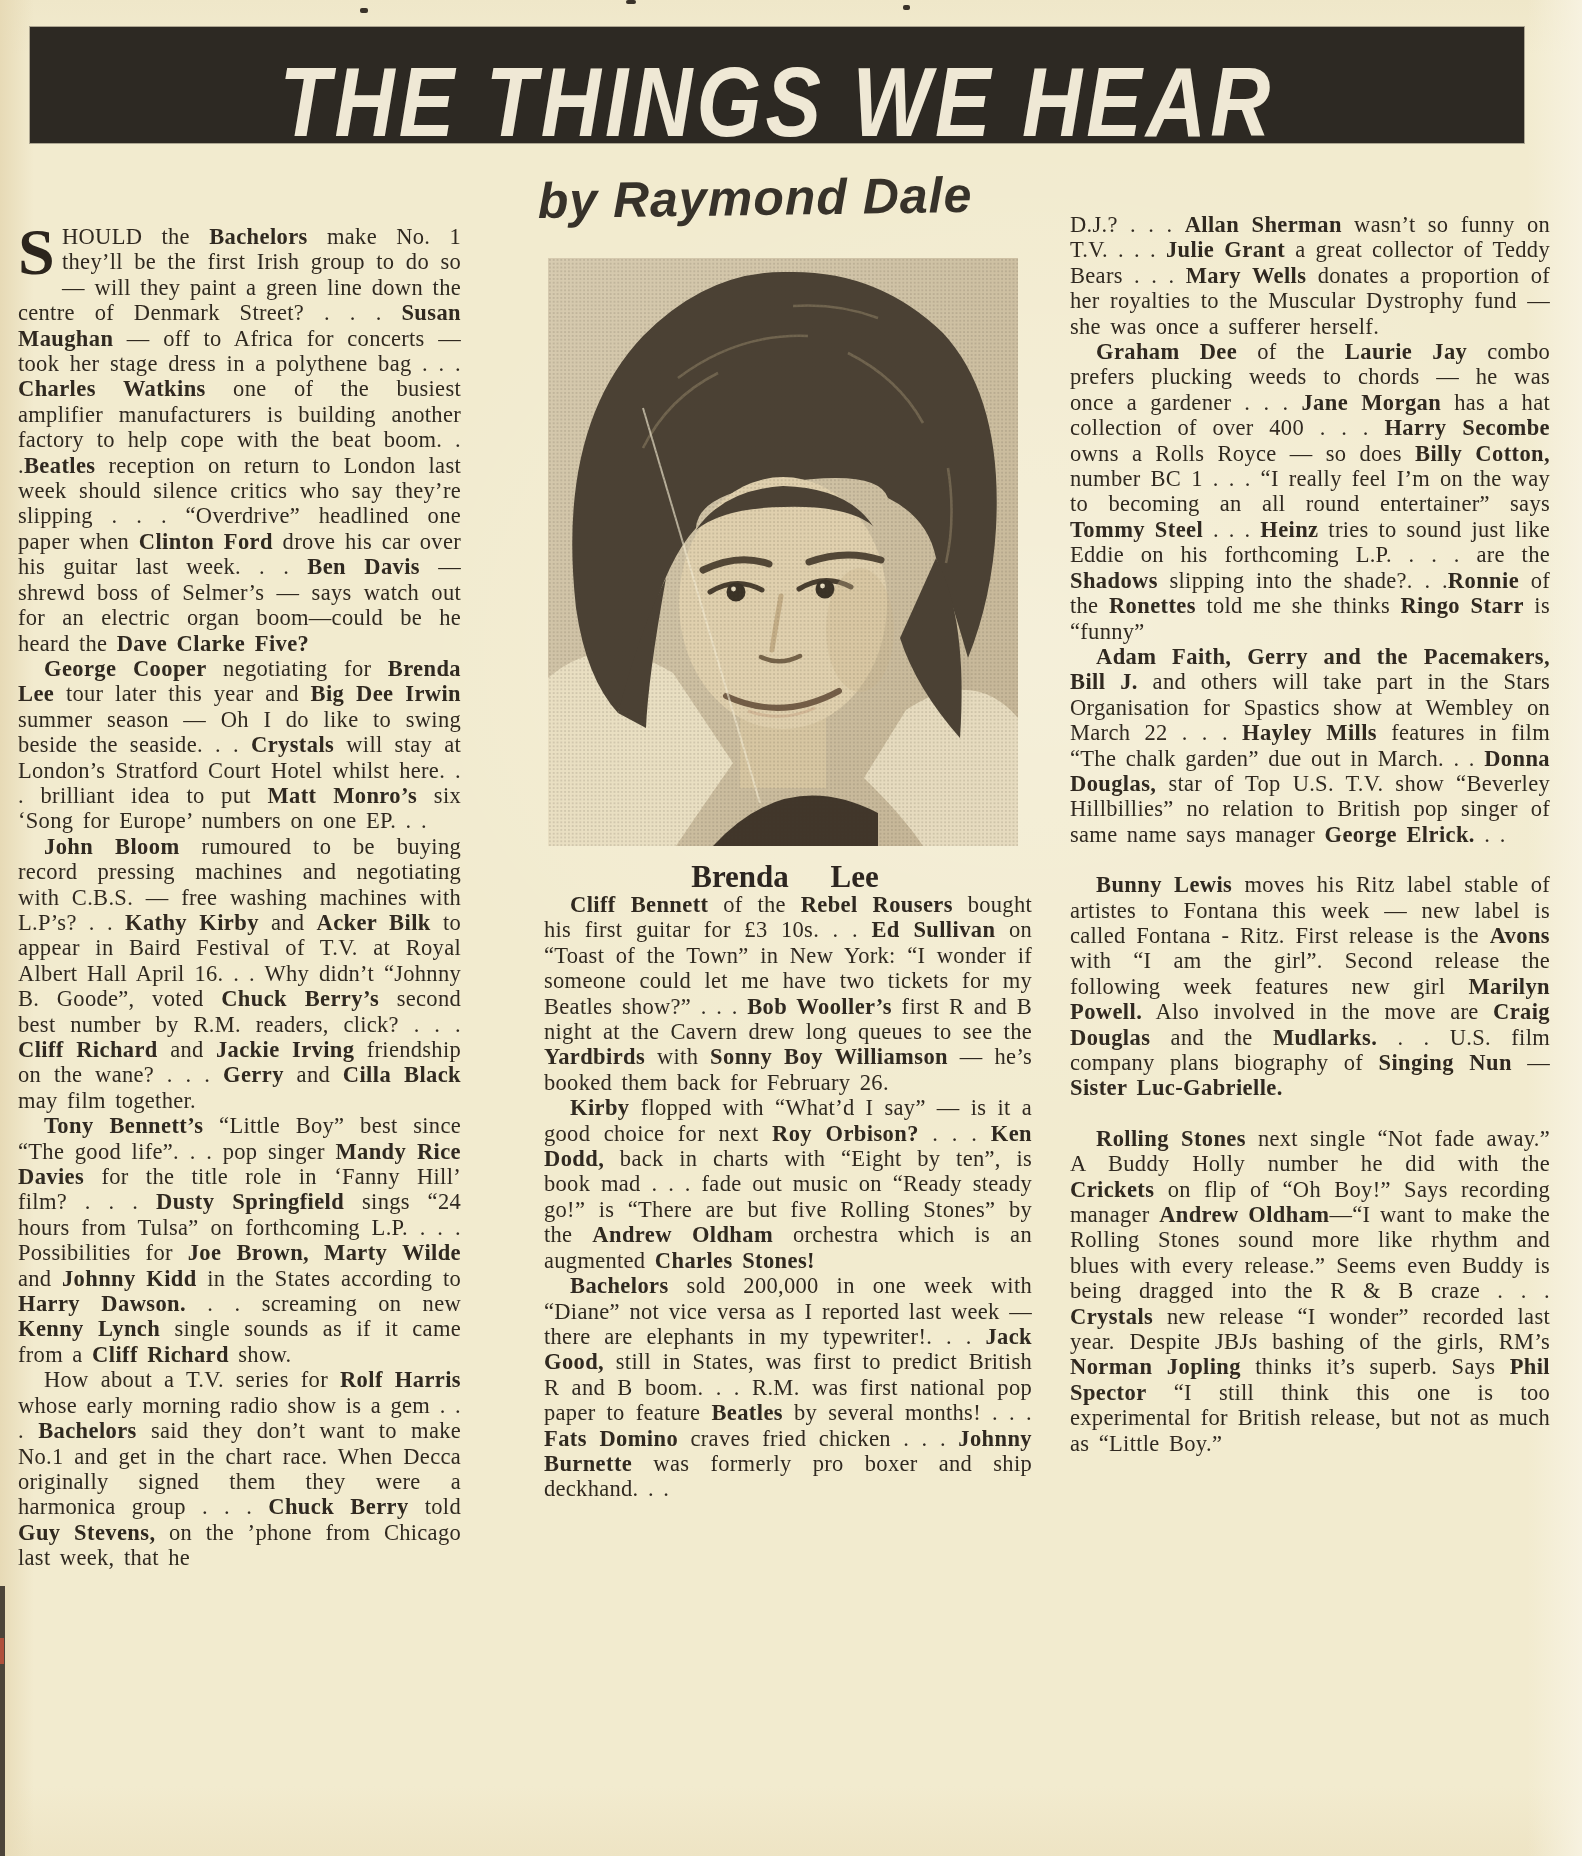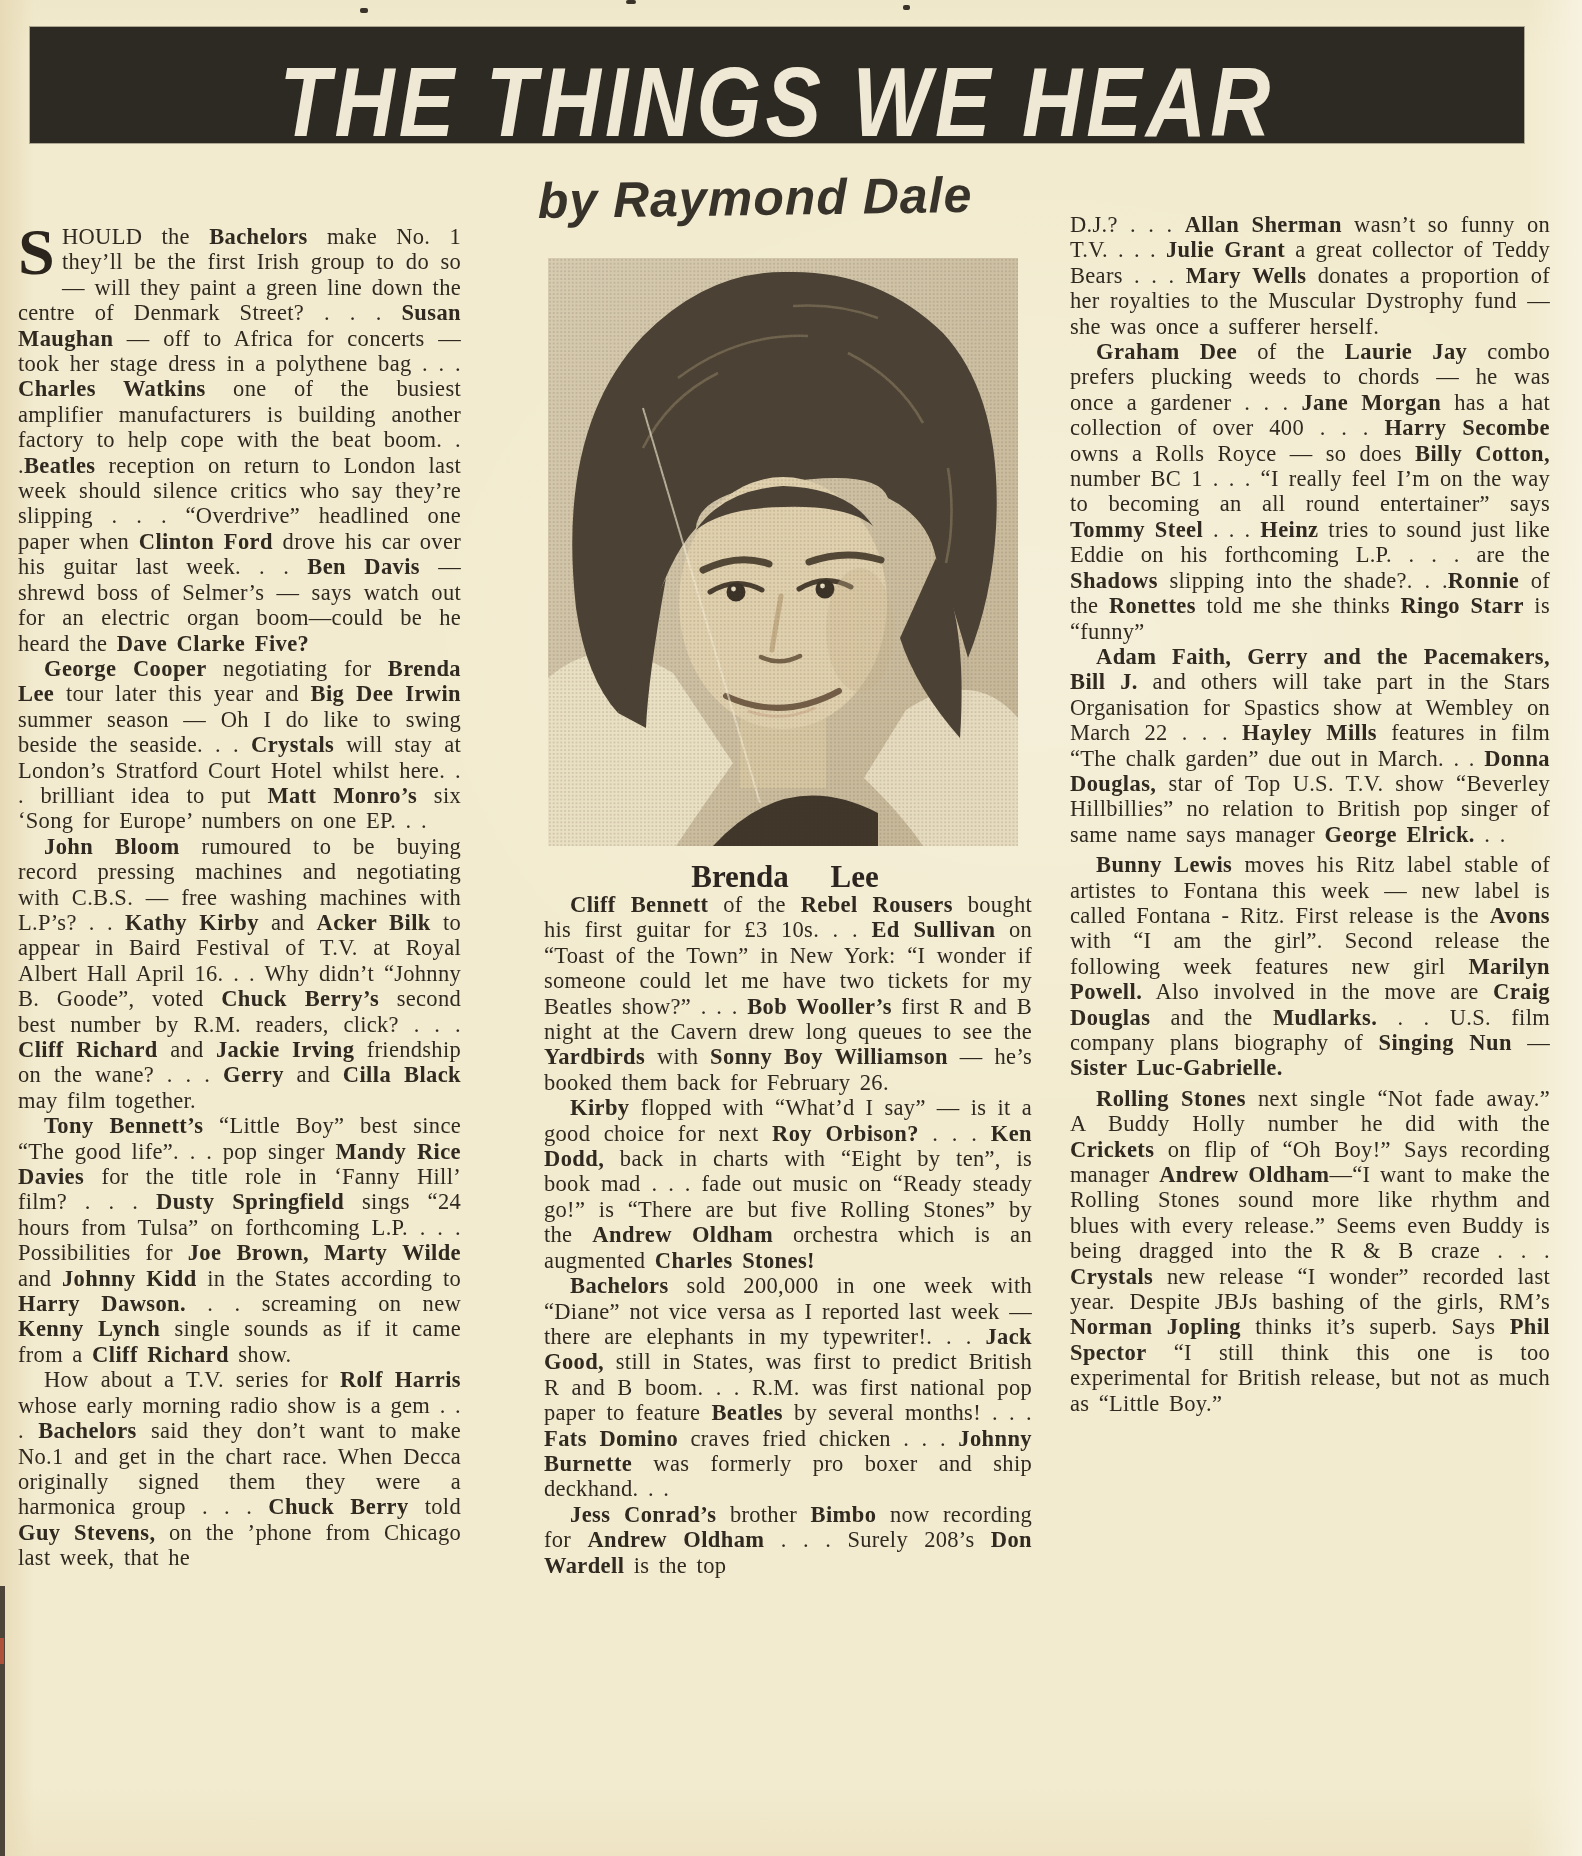--- a/index.html
+++ b/index.html
@@ -62,21 +62,21 @@
     font-size:22.5px;line-height:25.4px;
     color:#302920;
     text-align:justify;
     letter-spacing:0.3px;word-spacing:3.5px;
   }
   .col-left{left:18px;top:224px;width:443px;}
   .col-center{left:544px;top:892px;width:488px;}
   .col-right{left:1070px;top:212px;width:480px;}
   .para{margin:0;}
   .para.indent{text-indent:26px;}
-  .para.space-before{margin-top:5px;}
+  .para.space-before{margin-top:25px;}
   .para b{font-weight:700;letter-spacing:0.4px;}
   .dropcap{
     float:left;
     font-weight:700;
     font-size:66px;line-height:52px;
     padding:2px 7px 0 0;
     color:#2c251d;
   }
 </style>
 </head>
@@ -166,21 +166,20 @@
     <p class="para"><span class="dropcap">S</span>HOULD the <b>Bachelors</b> make No. 1 they’ll be the first Irish group to do so — will they paint a green line down the centre of Denmark Street? . . . <b>Susan Maughan</b> — off to Africa for concerts — took her stage dress in a polythene bag . . . <b>Charles Watkins</b> one of the busiest amplifier manufacturers is building another factory to help cope with the beat boom. . .<b>Beatles</b> reception on return to London last week should silence critics who say they’re slipping . . . “Overdrive” headlined one paper when <b>Clinton Ford</b> drove his car over his guitar last week. . . <b>Ben Davis</b> — shrewd boss of Selmer’s — says watch out for an electric organ boom—could be he heard the <b>Dave Clarke Five?</b></p>
     <p class="para indent"><b>George Cooper</b> negotiating for <b>Brenda Lee</b> tour later this year and <b>Big Dee Irwin</b> summer season — Oh I do like to swing beside the seaside. . . <b>Crystals</b> will stay at London’s Stratford Court Hotel whilst here. . . brilliant idea to put <b>Matt Monro’s</b> six ‘Song for Europe’ numbers on one EP. . .</p>
     <p class="para indent"><b>John Bloom</b> rumoured to be buying record pressing machines and negotiating with C.B.S. — free washing machines with L.P’s? . . <b>Kathy Kirby</b> and <b>Acker Bilk</b> to appear in Baird Festival of T.V. at Royal Albert Hall April 16. . . Why didn’t “Johnny B. Goode”, voted <b>Chuck Berry’s</b> second best number by R.M. readers, click? . . . <b>Cliff Richard</b> and <b>Jackie Irving</b> friendship on the wane? . . . <b>Gerry</b> and <b>Cilla Black</b> may film together.</p>
     <p class="para indent"><b>Tony Bennett’s</b> “Little Boy” best since “The good life”. . . pop singer <b>Mandy Rice Davies</b> for the title role in ‘Fanny Hill’ film? . . . <b>Dusty Springfield</b> sings “24 hours from Tulsa” on forthcoming L.P. . . . Possibilities for <b>Joe Brown,</b> <b>Marty Wilde</b> and <b>Johnny Kidd</b> in the States according to <b>Harry Dawson.</b> . . screaming on new <b>Kenny Lynch</b> single sounds as if it came from a <b>Cliff Richard</b> show.</p>
     <p class="para indent">How about a T.V. series for <b>Rolf Harris</b> whose early morning radio show is a gem . . . <b>Bachelors</b> said they don’t want to make No.1 and get in the chart race. When Decca originally signed them they were a harmonica group . . . <b>Chuck Berry</b> told <b>Guy Stevens,</b> on the ’phone from Chicago last week, that he</p>
   </div>
 <div class="col col-center">
     <p class="para indent"><b>Cliff Bennett</b> of the <b>Rebel Rousers</b> bought his first guitar for £3 10s. . . <b>Ed Sullivan</b> on “Toast of the Town” in New York: “I wonder if someone could let me have two tickets for my Beatles show?” . . . <b>Bob Wooller’s</b> first R and B night at the Cavern drew long queues to see the <b>Yardbirds</b> with <b>Sonny Boy Williamson</b> — he’s booked them back for February 26.</p>
     <p class="para indent"><b>Kirby</b> flopped with “What’d I say” — is it a good choice for next <b>Roy Orbison?</b> . . . <b>Ken Dodd,</b> back in charts with “Eight by ten”, is book mad . . . fade out music on “Ready steady go!” is “There are but five Rolling Stones” by the <b>Andrew Oldham</b> orchestra which is an augmented <b>Charles Stones!</b></p>
     <p class="para indent"><b>Bachelors</b> sold 200,000 in one week with “Diane” not vice versa as I reported last week — there are elephants in my typewriter!. . . <b>Jack Good,</b> still in States, was first to predict British R and B boom. . . R.M. was first national pop paper to feature <b>Beatles</b> by several months! . . . <b>Fats Domino</b> craves fried chicken . . . <b>Johnny Burnette</b> was formerly pro boxer and ship deckhand. . .</p>
-    <p class="para indent"><b>Jess Conrad’s</b> brother <b>Bimbo</b> now recording for <b>Andrew Oldham</b> . . . Surely 208’s <b>Don Wardell</b> is the top</p>
   </div>
 <div class="col col-right">
     <p class="para">D.J.? . . . <b>Allan Sherman</b> wasn’t so funny on T.V. . . . <b>Julie Grant</b> a great collector of Teddy Bears . . . <b>Mary Wells</b> donates a proportion of her royalties to the Muscular Dystrophy fund — she was once a sufferer herself.</p>
     <p class="para indent"><b>Graham Dee</b> of the <b>Laurie Jay</b> combo prefers plucking weeds to chords — he was once a gardener . . . <b>Jane Morgan</b> has a hat collection of over 400 . . . <b>Harry Secombe</b> owns a Rolls Royce — so does <b>Billy Cotton,</b> number BC 1 . . . “I really feel I’m on the way to becoming an all round entertainer” says <b>Tommy Steel</b> . . . <b>Heinz</b> tries to sound just like Eddie on his forthcoming L.P. . . . are the <b>Shadows</b> slipping into the shade?. . .<b>Ronnie</b> of the <b>Ronettes</b> told me she thinks <b>Ringo Starr</b> is “funny”</p>
     <p class="para indent"><b>Adam Faith, Gerry and the Pacemakers, Bill J.</b> and others will take part in the Stars Organisation for Spastics show at Wembley on March 22 . . . <b>Hayley Mills</b> features in film “The chalk garden” due out in March. . . <b>Donna Douglas,</b> star of Top U.S. T.V. show “Beverley Hillbillies” no relation to British pop singer of same name says manager <b>George Elrick.</b> . .</p>
     <p class="para indent space-before"><b>Bunny Lewis</b> moves his Ritz label stable of artistes to Fontana this week — new label is called Fontana - Ritz. First release is the <b>Avons</b> with “I am the girl”. Second release the following week features new girl <b>Marilyn Powell.</b> Also involved in the move are <b>Craig Douglas</b> and the <b>Mudlarks.</b> . . U.S. film company plans biography of <b>Singing Nun</b> — <b>Sister Luc-Gabrielle.</b></p>
     <p class="para indent space-before"><b>Rolling Stones</b> next single “Not fade away.” A Buddy Holly number he did with the <b>Crickets</b> on flip of “Oh Boy!” Says recording manager <b>Andrew Oldham</b>—“I want to make the Rolling Stones sound more like rhythm and blues with every release.” Seems even Buddy is being dragged into the R &amp; B craze . . . <b>Crystals</b> new release “I wonder” recorded last year. Despite JBJs bashing of the girls, RM’s <b>Norman Jopling</b> thinks it’s superb. Says <b>Phil Spector</b> “I still think this one is too experimental for British release, but not as much as “Little Boy.”</p>
   </div>
 
 </body></html>

